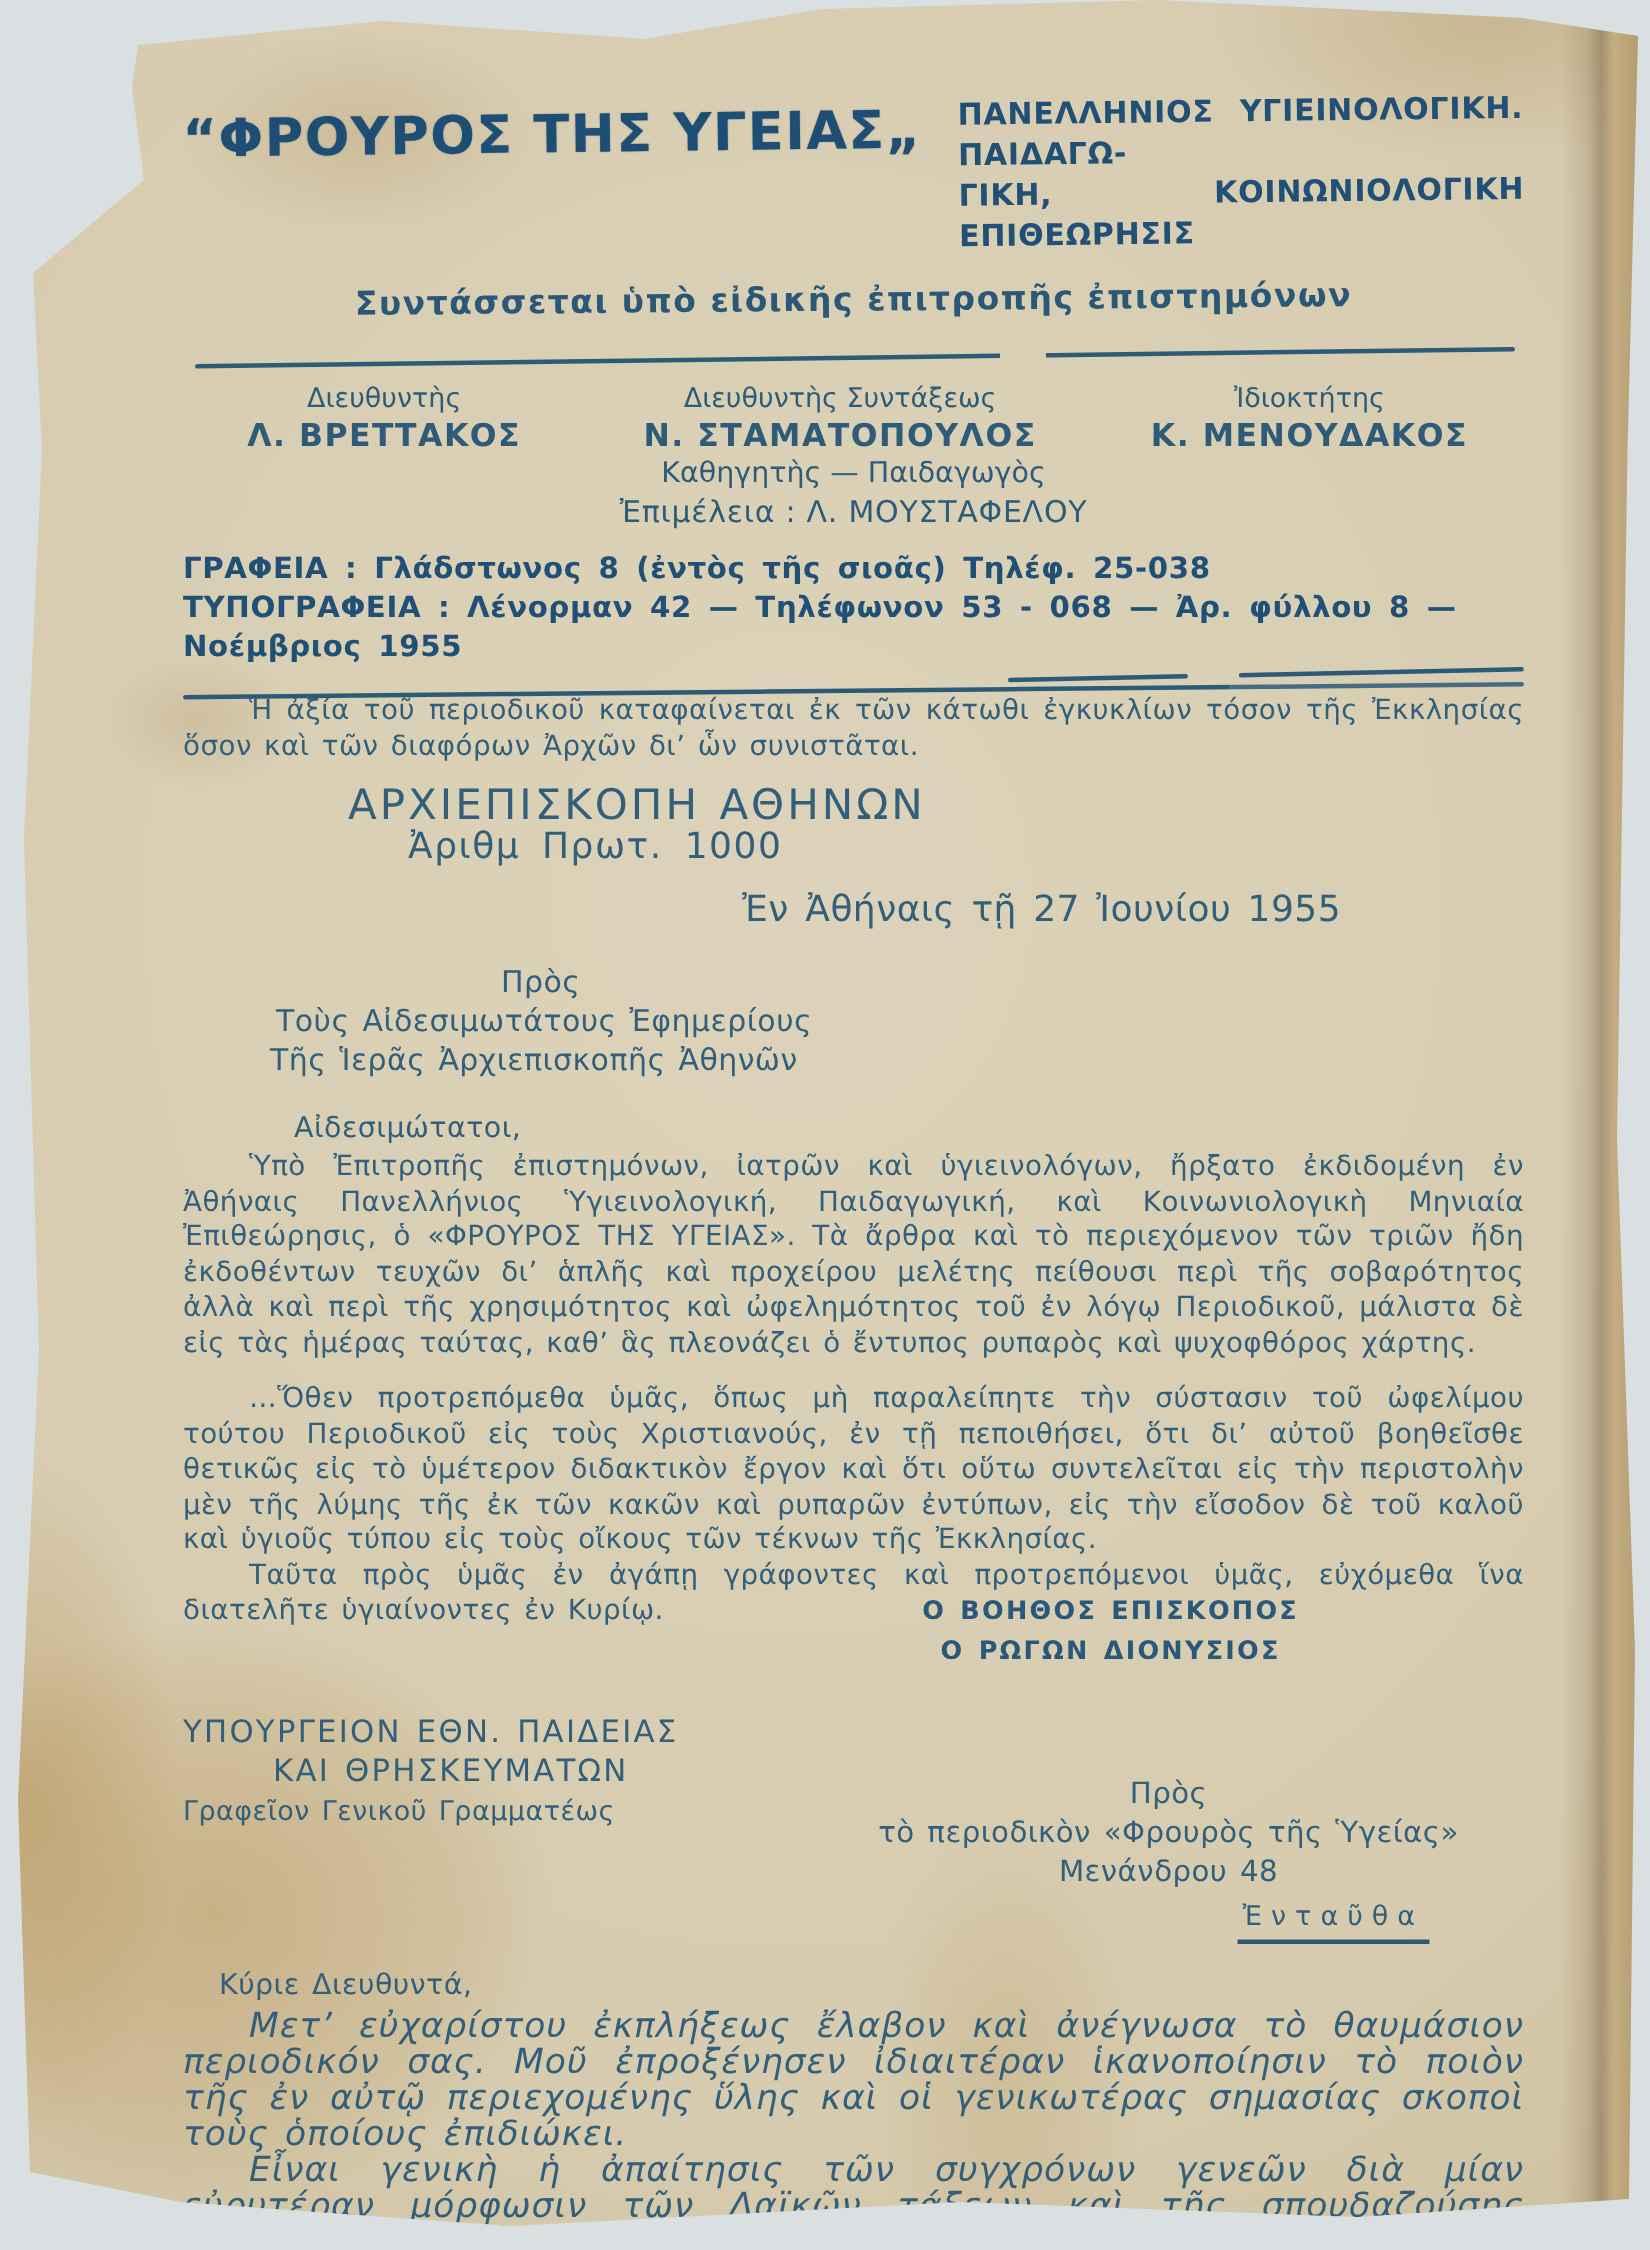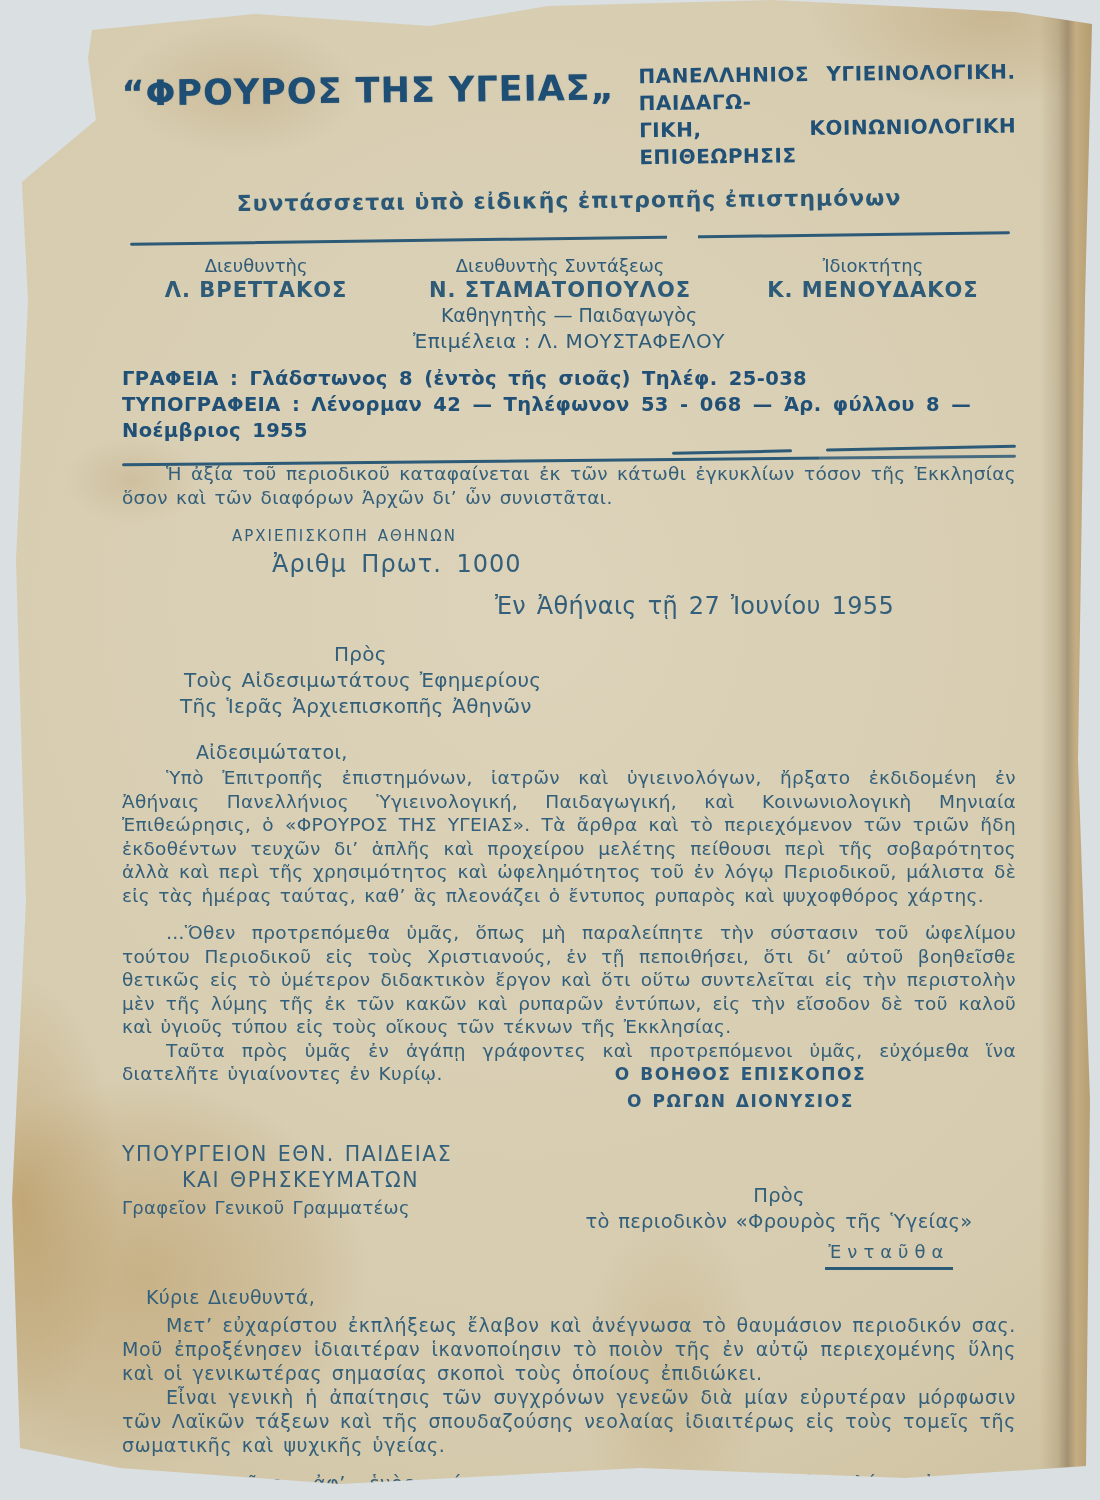--- a/index.html
+++ b/index.html
@@ -66,21 +66,21 @@
   .office-lines{margin-top:12px;font-weight:bold;font-size:19.5px;line-height:26px;color:#215077;letter-spacing:.4px;word-spacing:4px;}
   .rule2-predash{display:flex;gap:34px;justify-content:flex-end;margin:10px 0 0 0;transform:rotate(-1.2deg);}
   .rule2-predash div{height:3px;background:#2d5a77;border-radius:2px;}
   .pd1{width:120px;} .pd2{width:190px;}
   .rule2{margin:2px 0 0 0;transform:rotate(-0.55deg);
     background:linear-gradient(90deg,#2d5a77 0 78%,rgba(45,90,119,.85) 78% 100%);}
   
   .body-text{font-size:18.5px;line-height:23.5px;letter-spacing:.3px;word-spacing:2px;color:#335f7a;}
   p.para{margin:0;text-align:justify;text-indent:44px;}
   .intro{margin-top:26px;}
-  .org1{margin:16px 0 0 110px;font-size:15px;letter-spacing:2px;}
+  .org1{margin:16px 0 0 110px;font-size:28px;letter-spacing:2px;}
   .protocol{margin:4px 0 0 150px;font-size:24px;letter-spacing:1px;word-spacing:6px;}
   .dateline{text-align:right;padding-right:122px;font-size:24px;margin-top:19px;word-spacing:3px;}
   .to-block1{margin-top:22px;font-size:20px;line-height:26px;}
   .to-block1 .l0{margin-left:212px;}
   .to-block1 .l1{margin-left:62px;}
   .to-block1 .l2{margin-left:58px;}
   .salutation1{margin:22px 0 2px 74px;font-size:19px;} .gap14{height:14px;}
   .sig1{
     width:fit-content;margin:-25px 150px 0 auto;text-align:center;
     font-size:17px;font-weight:600;letter-spacing:1.5px;line-height:27px;color:#29587a;
@@ -90,21 +90,21 @@
   .ministry{flex:0 0 420px;line-height:26px;}
   .ministry .m1{font-size:20.5px;letter-spacing:1.5px;}
   .ministry .m2{font-size:20.5px;letter-spacing:1.5px;margin-left:60px;}
   .ministry .m3{font-size:18px;margin-top:2px;}
   .recipient{flex:1 1 auto;text-align:center;font-size:19.5px;line-height:26px;margin-top:42px;}
   .recipient .entautha{
     display:inline-block;margin-left:220px;margin-top:4px;
     letter-spacing:6px;font-size:18px;border-bottom:3px solid #2d5a77;padding:0 4px 2px 4px;
   }
   .salutation2{margin:16px 0 4px 24px;font-size:19px;}
-  .letter2 p.para{font-size:19px;letter-spacing:.6px;word-spacing:3px;line-height:24px;}
+  .letter2 p.para{font-size:23px;letter-spacing:.6px;word-spacing:3px;line-height:24px;font-style:italic;}
 </style>
 </head>
 <body>
 
 <div class="scan-stage">
   <div class="paper">
     <div class="page-edge"></div>
     <div class="content">
 
       <div class="header">
@@ -175,20 +175,21 @@
         <div class="letter2">
           <div class="row2">
             <div class="ministry">
               <div class="m1">ΥΠΟΥΡΓΕΙΟΝ ΕΘΝ. ΠΑΙΔΕΙΑΣ</div>
               <div class="m2">ΚΑΙ ΘΡΗΣΚΕΥΜΑΤΩΝ</div>
               <div class="m3">Γραφεῖον Γενικοῦ Γραμματέως</div>
             </div>
             <div class="recipient">
               <div>Πρὸς</div>
               <div>τὸ περιοδικὸν «Φρουρὸς τῆς Ὑγείας»</div>
+              <div>Μενάνδρου 48</div>
               <div class="entautha">Ἐνταῦθα</div>
             </div>
           </div>
 
           <div class="salutation2">Κύριε Διευθυντά,</div>
           <p class="para">Μετ’ εὐχαρίστου ἐκπλήξεως ἔλαβον καὶ ἀνέγνωσα τὸ θαυμάσιον περιοδικόν σας. Μοῦ ἐπροξένησεν ἰδιαιτέραν ἱκανοποίησιν τὸ ποιὸν τῆς ἐν αὐτῷ περιεχομένης ὕλης καὶ οἱ γενικωτέρας σημασίας σκοποὶ τοὺς ὁποίους ἐπιδιώκει.</p>
           <p class="para">Εἶναι γενικὴ ἡ ἀπαίτησις τῶν συγχρόνων γενεῶν διὰ μίαν εὐρυτέραν μόρφωσιν τῶν Λαϊκῶν τάξεων καὶ τῆς σπουδαζούσης νεολαίας ἰδιαιτέρως εἰς τοὺς τομεῖς τῆς σωματικῆς καὶ ψυχικῆς ὑγείας.</p>
           <div class="gap14"></div>
           <p class="para">Διὰ τοῦτο, ἀφ’ ἑνὸς μέν , ἀπευθύνω πρὸς ὑμᾶς τὰ πλέον ἐγκάρδια συγχαρητήριά μου καὶ ἀφ’ ἑτέρου συνιστῶ εἰς ἅπαντας τοὺς ἐκπαιδευτικοὺς ὅπως φροντίσωσι ἵνα τὸ περιοδικὸν τοῦτο ἀποτελέσῃ ἀπόκτημα τῶν σχολικῶν βιβλιοθηκῶν καὶ ὅπως μὴ παραλείπητε ἡ σύστασις τοῦ ὠφελίμου τούτου περιοδικοῦ εἰς τὴν σπουδάζουσαν νεολαίαν ἐν τῇ πεποιθήσει ὅτι, δι’ αὐτοῦ θέλει βοηθηθῇ θετικῶς καὶ τὸ διδακτικὸν ἔργον, διὰ τῆς ἀπομακρύνσεως τῶν κακῶν ἐντύπων, καὶ τῆς εἰσαγωγῆς τοῦ καλοῦ καὶ ὑγιοῦς τούτου ἀναγνώσματος.</p>
 

